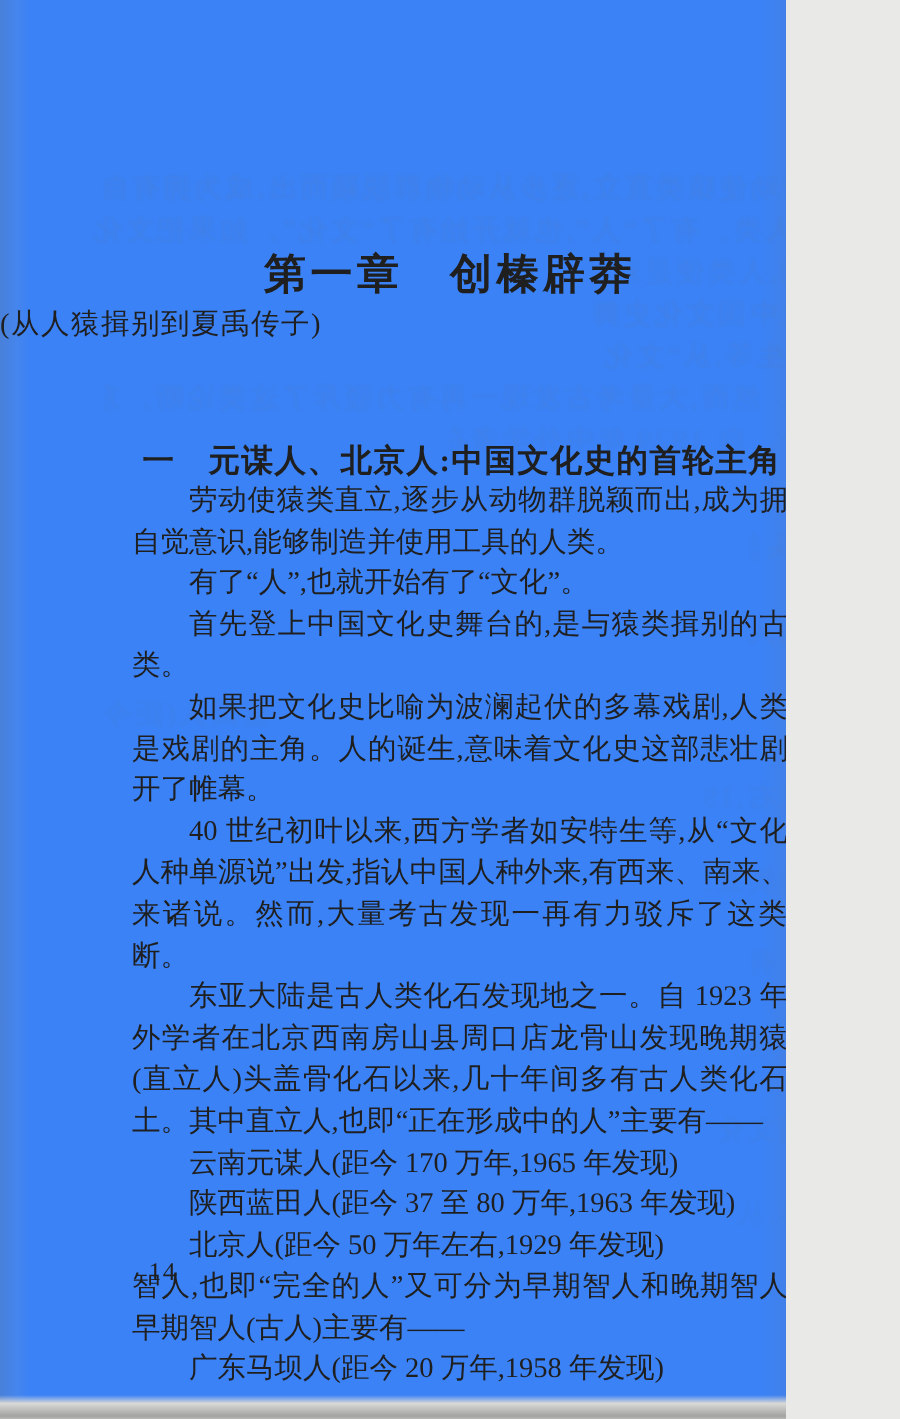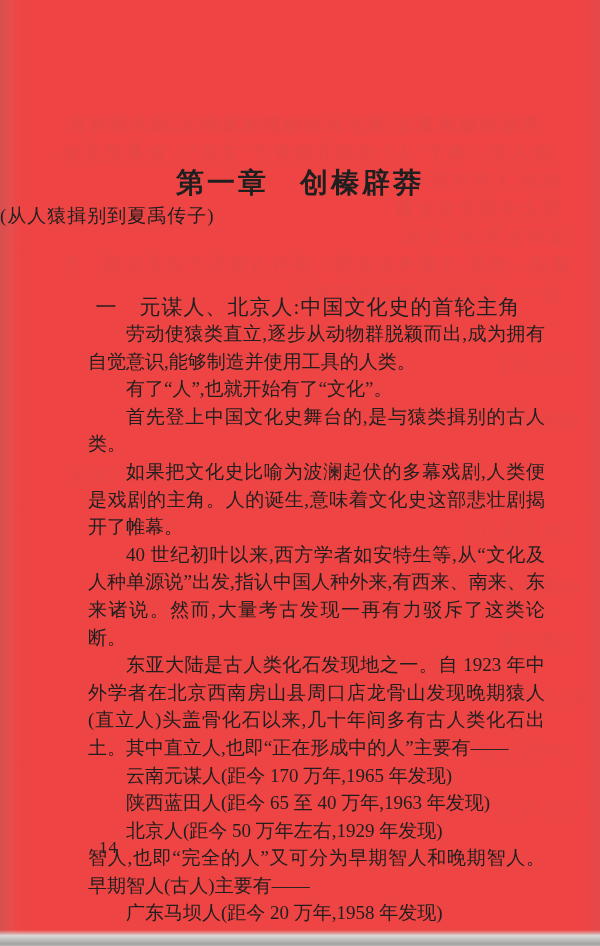--- a/index.html
+++ b/index.html
@@ -4,22 +4,22 @@
 <style>
   html,body{margin:0;padding:0;}
   body{
     width:600px;height:946px;
     background:#e9e9e7;
     font-family:"Liberation Serif","DejaVu Serif",serif;
     overflow:hidden;
   }
   .page{
     position:relative;
-    width:600px;height:946px;
-    background:#ef4444;
+    width:524px;height:946px;
+    background:#3b82f6;
     color:#1f1f1f;
     overflow:hidden;
   }
   
   .binding-shadow{
     position:absolute;left:0;top:0;width:20px;height:946px;
     background:linear-gradient(90deg, rgba(120,120,115,0.22), rgba(160,160,155,0.10) 55%, rgba(160,160,155,0) 100%);
     pointer-events:none;
   }
   .right-edge-shade{
@@ -56,21 +56,21 @@
   }
   .chapter-subtitle{
     position:absolute;left:0;top:203px;width:600px;
     text-align:left;
     font-size:19px;
     letter-spacing:1px;
   }
   .section-heading{
     position:absolute;left:72px;top:293px;width:472px;
     text-align:center;
-    font-size:21px;font-weight:normal;
+    font-size:21px;font-weight:bold;
     letter-spacing:1px;
   }
   .body-text{
     position:absolute;left:88px;top:320px;width:457px;
     font-size:19px;line-height:27.6px;
     text-align:justify;
   }
   .body-text p{margin:0;padding:0;}
   .body-text p.indent{text-indent:2em;}
   .page-number{
@@ -113,20 +113,20 @@
   <div class="section-heading">一　元谋人、北京人:中国文化史的首轮主角</div>
 
   <div class="body-text" id="body-text">
       <p class="indent">劳动使猿类直立,逐步从动物群脱颖而出,成为拥有自觉意识,能够制造并使用工具的人类。</p>
       <p class="indent">有了“人”,也就开始有了“文化”。</p>
       <p class="indent">首先登上中国文化史舞台的,是与猿类揖别的古人类。</p>
       <p class="indent">如果把文化史比喻为波澜起伏的多幕戏剧,人类便是戏剧的主角。人的诞生,意味着文化史这部悲壮剧揭开了帷幕。</p>
       <p class="indent">40 世纪初叶以来,西方学者如安特生等,从“文化及人种单源说”出发,指认中国人种外来,有西来、南来、东来诸说。然而,大量考古发现一再有力驳斥了这类论断。</p>
       <p class="indent">东亚大陆是古人类化石发现地之一。自 1923 年中外学者在北京西南房山县周口店龙骨山发现晚期猿人(直立人)头盖骨化石以来,几十年间多有古人类化石出土。其中直立人,也即“正在形成中的人”主要有——</p>
       <p class="indent">云南元谋人(距今 170 万年,1965 年发现)</p>
-      <p class="indent">陕西蓝田人(距今 65 至 40 万年,1963 年发现)</p>
+      <p class="indent">陕西蓝田人(距今 37 至 80 万年,1963 年发现)</p>
       <p class="indent">北京人(距今 50 万年左右,1929 年发现)</p>
       <p class="noindent">智人,也即“完全的人”又可分为早期智人和晚期智人。早期智人(古人)主要有——</p>
       <p class="indent">广东马坝人(距今 20 万年,1958 年发现)</p>
     </div>
 
   <div class="page-number">14</div>
 </div>
 
 </body></html>

